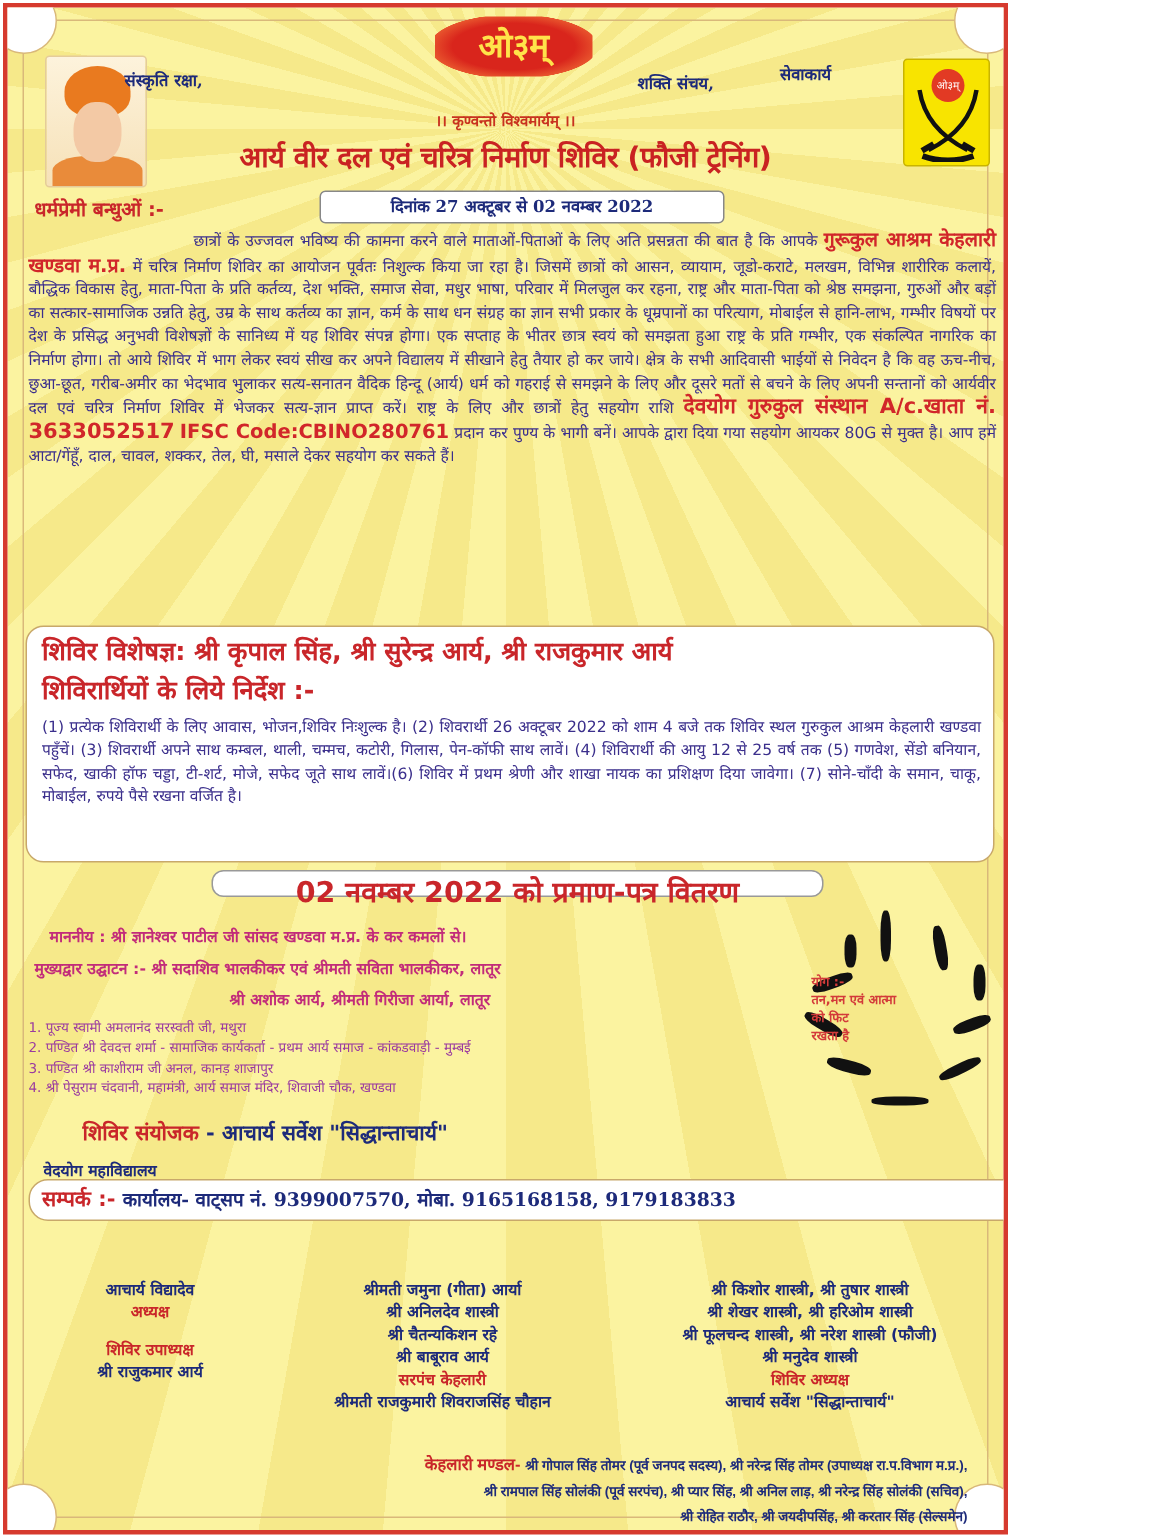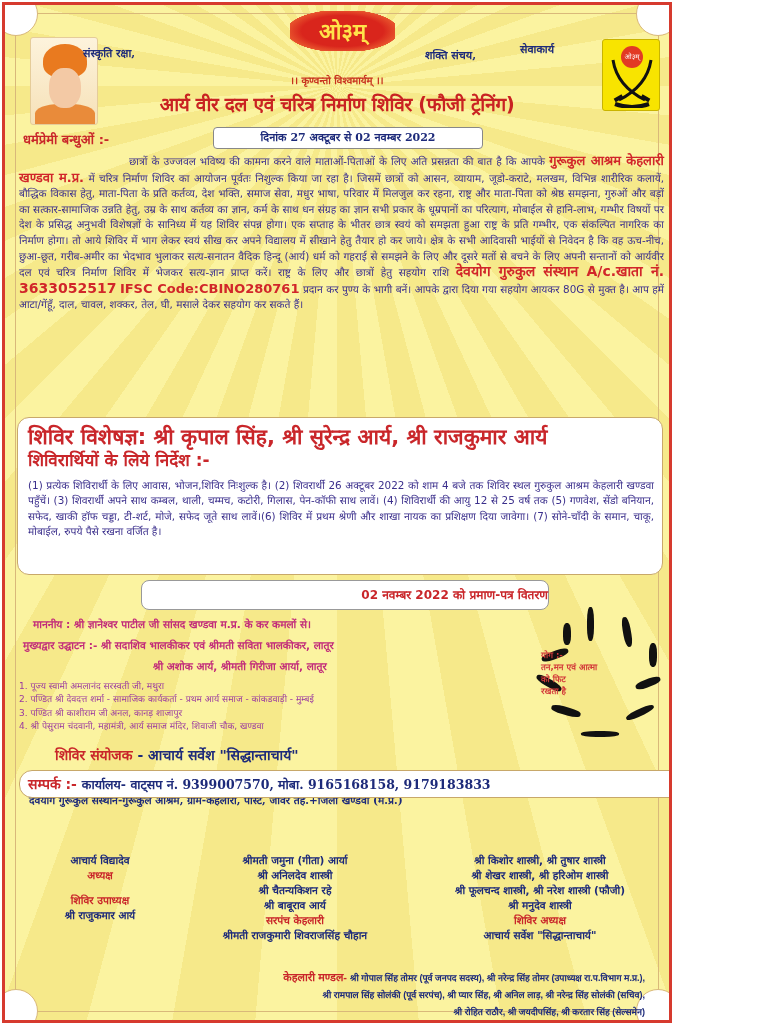--- a/index.html
+++ b/index.html
@@ -60,47 +60,47 @@
     font-size: 10.4px; line-height: 15.6px; color: #3b2f8c; text-align: justify;
   }
   .body-para .indent { display: inline-block; width: 110px; }
   .body-para .hl-red { color: #d1262a; font-weight: bold; font-size: 13px; }
   .body-para .hl-red-big { color: #d1262a; font-weight: bold; font-size: 14px; }
 
   .white-panel {
     position: absolute; left: 12px; top: 412px; width: 646px; height: 158px;
     background: #fff; border: 1px solid #c8a86a; border-radius: 12px;
   }
-  .experts { position: absolute; left: 10px; top: 4px; font-size: 21px; font-weight: bold; color: #c9262a; }
+  .experts { position: absolute; left: 10px; top: 4px; font-size: 17px; font-weight: bold; color: #c9262a; }
   .instr-title { position: absolute; left: 10px; top: 30px; font-size: 17px; font-weight: bold; color: #c9262a; }
   .instr-body { position: absolute; left: 10px; top: 60px; width: 626px; font-size: 10.4px; line-height: 15.3px; color: #3b2f8c; text-align: justify; }
 
   .cert-box {
-    position: absolute; left: 136px; top: 575px; width: 408px; height: 30px;
+    position: absolute; left: 136px; top: 575px; width: 408px; height: 18px;
     background: #fff; border: 1px solid #999; border-radius: 8px;
-    font-size: 12px; font-weight: bold; color: #c9262a; text-align: right; line-height: 28px;
+    font-size: 19px; font-weight: bold; color: #c9262a; text-align: center; line-height: 28px;
   }
 
   .honorable { position: absolute; left: 28px; top: 612px; font-size: 10.5px; font-weight: bold; color: #c22c7a; }
   .inaug { position: absolute; left: 18px; top: 633px; font-size: 10.5px; font-weight: bold; color: #c22c7a; }
   .inaug-2 { position: absolute; left: 148px; top: 654px; font-size: 10.5px; font-weight: bold; color: #c22c7a; }
   .guests { position: absolute; left: 14px; top: 675px; font-size: 9px; line-height: 13.3px; color: #9a3aa0; }
 
   .yoga { position: absolute; left: 518px; top: 602px; width: 140px; height: 135px; }
   .yoga .fig { position: absolute; background: #111; border-radius: 40%; }
   .yoga-text { position: absolute; left: 18px; top: 42px; width: 104px; font-size: 8.5px; line-height: 12px; color: #d33a3a; font-weight: bold; }
 
   .coord { position: absolute; left: 18px; top: 740px; font-size: 14px; font-weight: bold; margin-left: 32px; }
   .coord .lbl { color: #c9262a; }
   .coord .val { color: #1d2a7a; }
   .college { position: absolute; left: 24px; top: 768px; font-family: "DejaVu Serif", serif; font-size: 10.5px; font-weight: bold; color: #1d2a7a; }
   .address { position: absolute; left: 24px; top: 788px; font-family: "DejaVu Serif", serif; font-size: 10.5px; font-weight: bold; color: #1d2a7a; }
 
   .contact-box {
-    position: absolute; left: 14px; top: 765px; width: 722px; height: 28px;
+    position: absolute; left: 14px; top: 781px; width: 722px; height: 28px;
     background: #fff; border: 1px solid #c8a86a; border-radius: 13px;
     line-height: 26px; padding-left: 8px; font-size: 12.5px; font-weight: bold;
   }
   .contact-box .lbl { color: #c9262a; font-size: 14px; }
   .contact-box .val { color: #1d2a7a; font-family: "DejaVu Serif", serif; }
 
   .col { position: absolute; text-align: center; font-size: 10.5px; line-height: 15px; font-weight: bold; color: #1d2a7a; }
   .col .role { color: #c9262a; }
 
   .mandal { position: absolute; left: 30px; top: 964px; width: 610px; text-align: right; font-family: Liberation Sans, sans-serif; font-size: 9px; line-height: 17px; font-weight: bold; color: #1d2a7a; }

